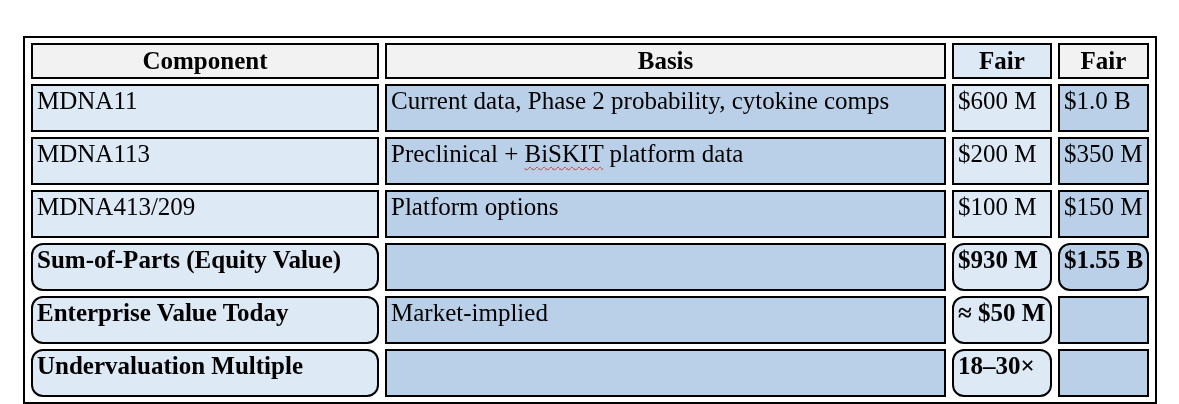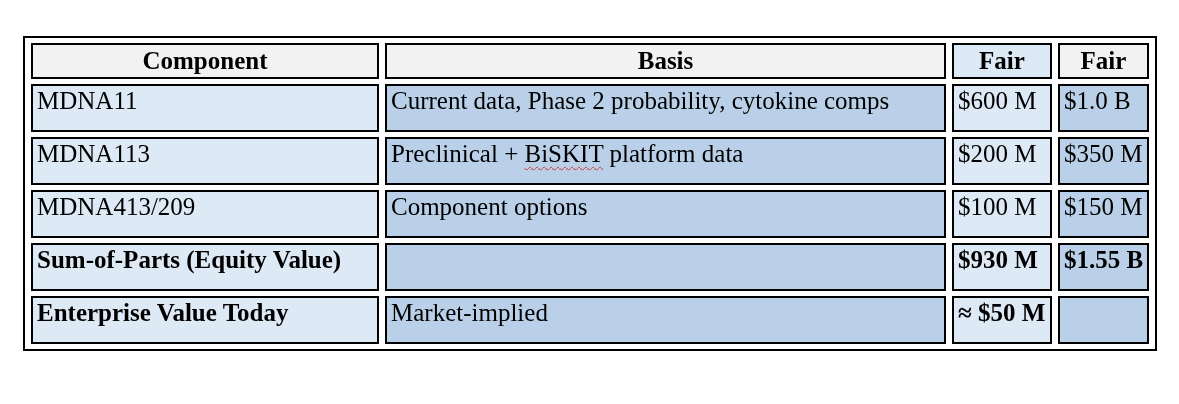--- a/index.html
+++ b/index.html
@@ -47,21 +47,21 @@
   th {
     background: var(--header-bg);
     font-weight: bold;
     text-align: center;
     padding: 0;
   }
   th.base-hd { background: var(--light-blue); }
   td { text-align: left; }
   td.col-light { background: var(--light-blue); }
   td.col-dark  { background: var(--dark-blue); }
-  td.bold { font-weight: bold; }
+  td.bold { font-weight: bold; border-radius: 12px; }
   .misspelled {
     text-decoration-line: underline;
     text-decoration-style: wavy;
     text-decoration-color: var(--squiggle);
     text-decoration-thickness: 1px;
     text-underline-offset: 4px;
     text-decoration-skip-ink: none;
     text-align: right;
   }
 </style>
@@ -90,31 +90,37 @@
       <td class="col-dark">$1.0 B</td>
     </tr>
     <tr>
       <td class="col-light">MDNA113</td>
       <td class="col-dark"><span>Preclinical + </span><span class="misspelled">BiSKIT</span><span> platform data</span></td>
       <td class="col-light">$200 M</td>
       <td class="col-dark">$350 M</td>
     </tr>
     <tr>
       <td class="col-light">MDNA413/209</td>
-      <td class="col-dark">Component options</td>
+      <td class="col-dark">Platform options</td>
       <td class="col-light">$100 M</td>
       <td class="col-dark">$150 M</td>
     </tr>
     <tr>
       <td class="col-light bold">Sum-of-Parts (Equity Value)</td>
       <td class="col-dark"></td>
       <td class="col-light bold">$930 M</td>
       <td class="col-dark bold">$1.55 B</td>
     </tr>
     <tr>
       <td class="col-light bold">Enterprise Value Today</td>
       <td class="col-dark">Market-implied</td>
       <td class="col-light bold">≈ $50 M</td>
       <td class="col-dark"></td>
     </tr>
+    <tr>
+      <td class="col-light bold">Undervaluation Multiple</td>
+      <td class="col-dark"></td>
+      <td class="col-light bold">18–30×</td>
+      <td class="col-dark"></td>
+    </tr>
   </tbody>
     </table>
 </div>
 
 </body></html>

